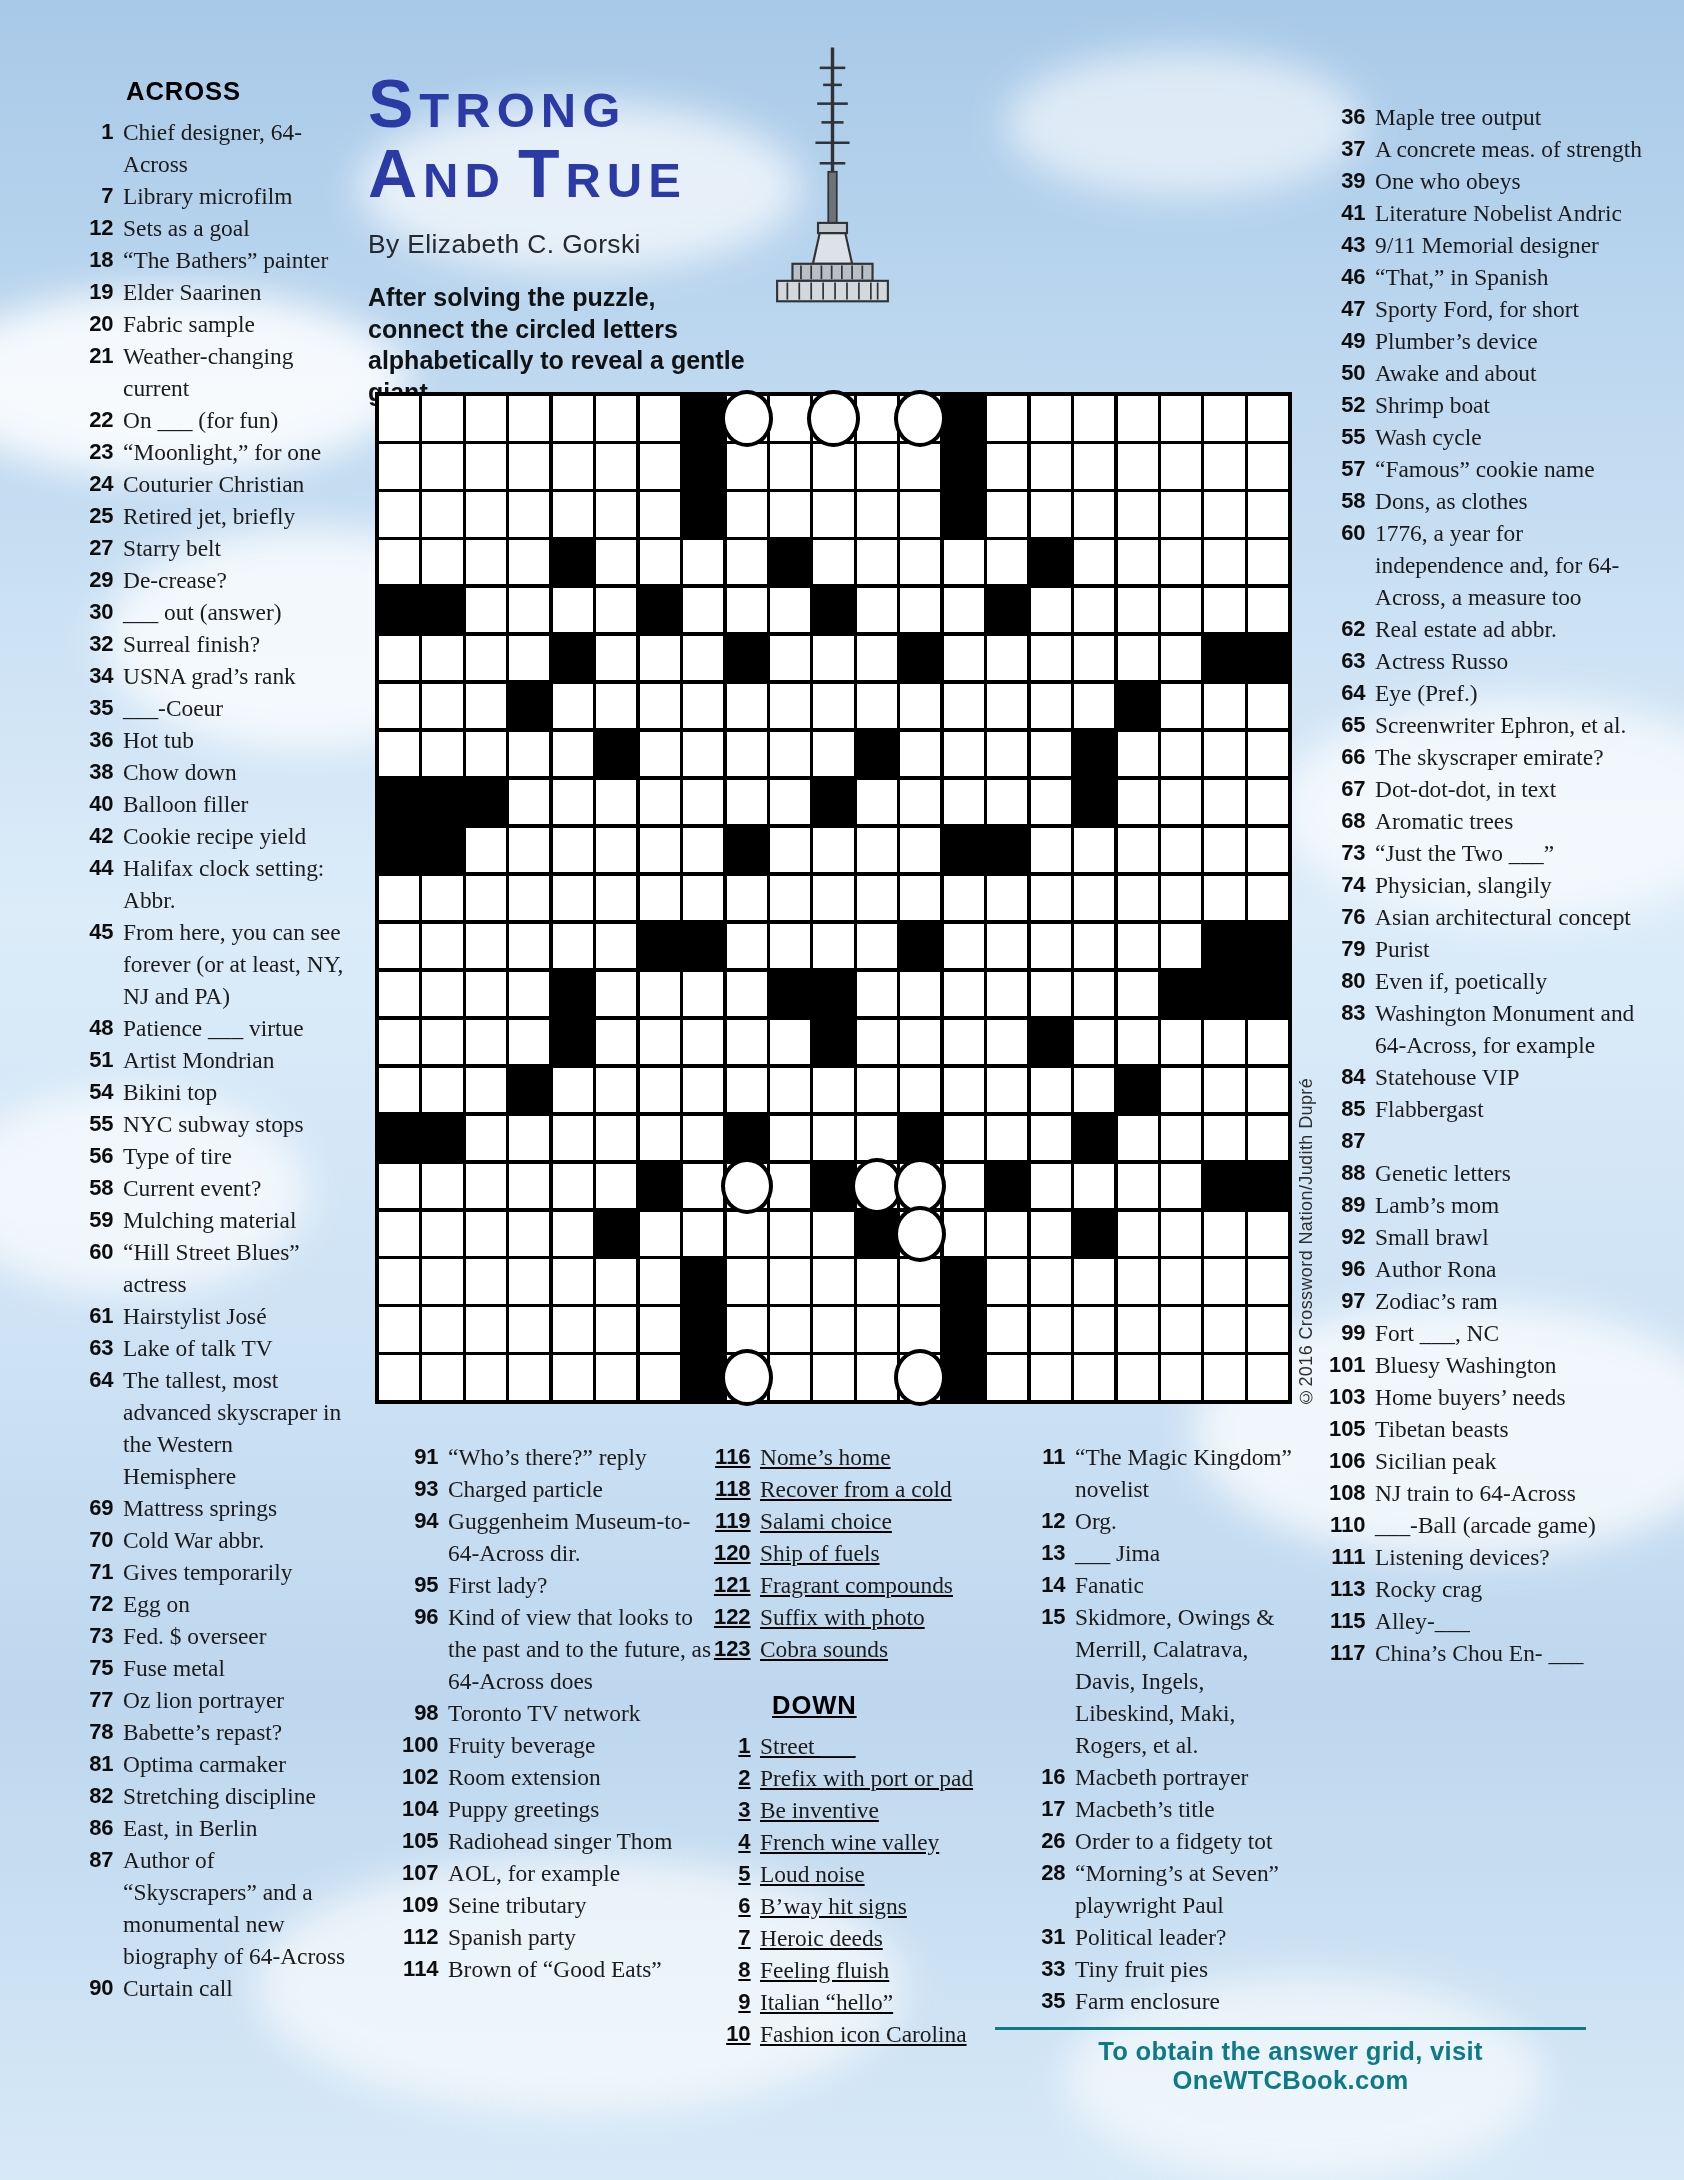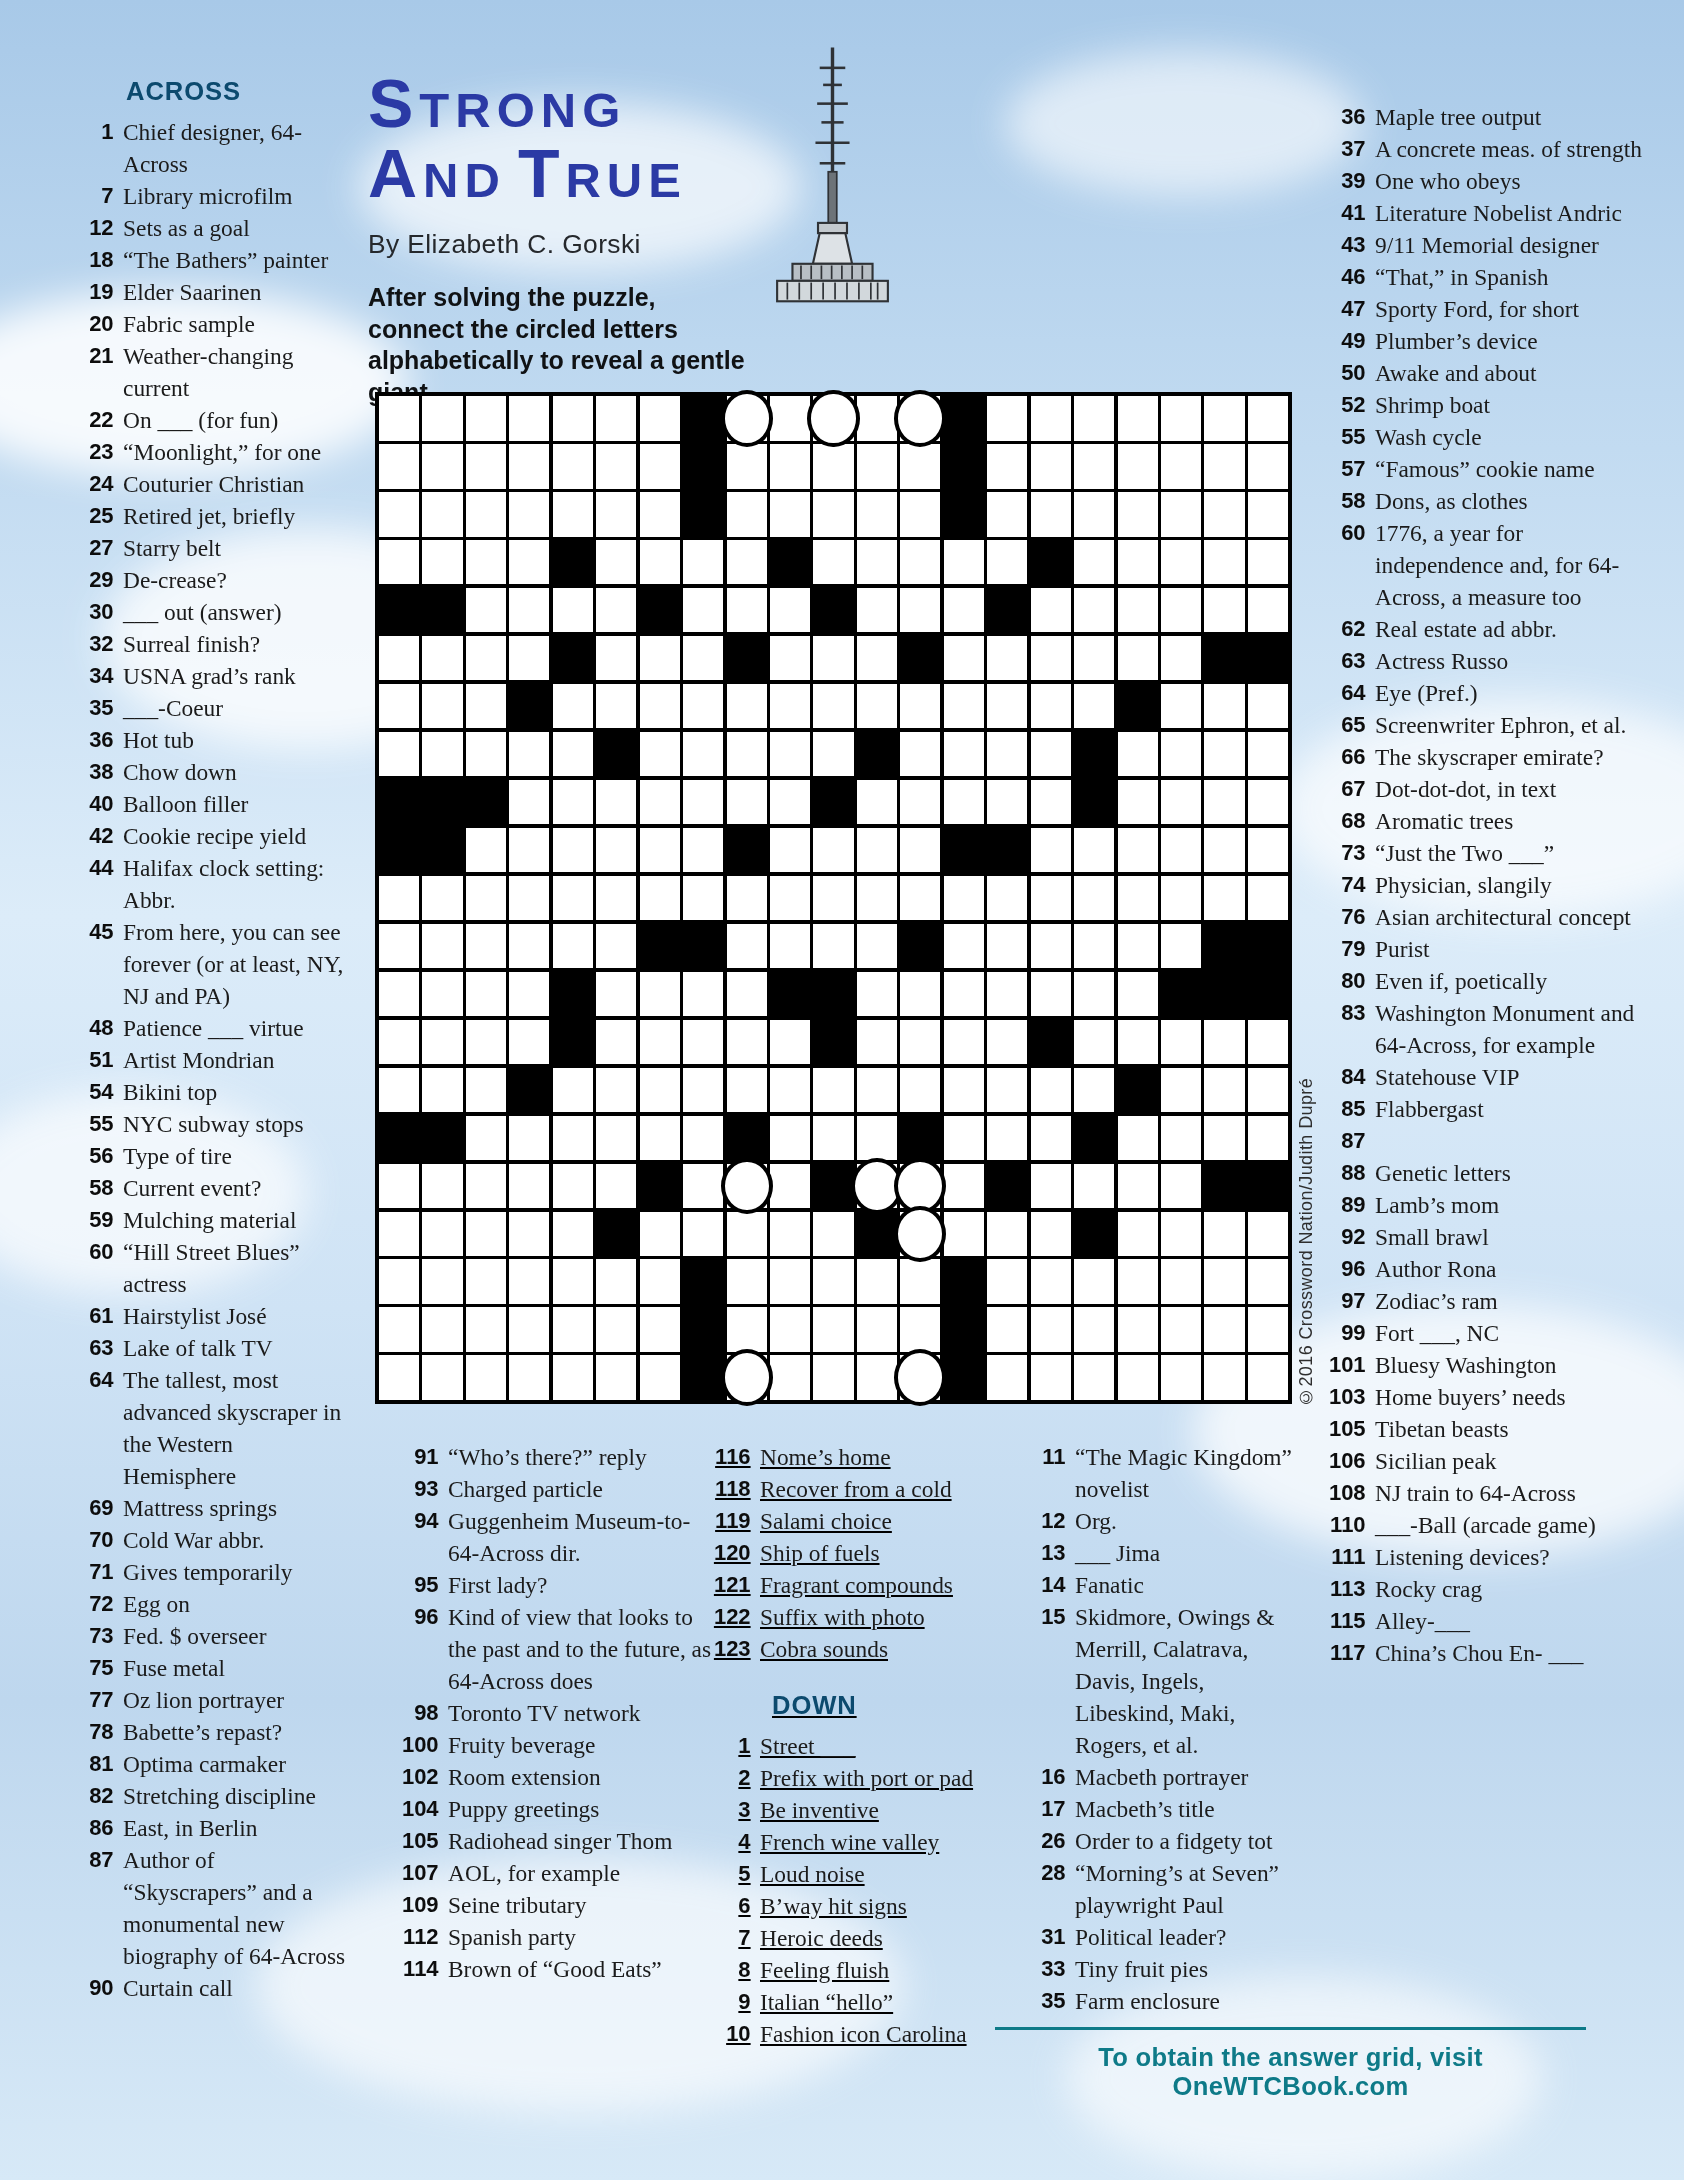--- a/index.html
+++ b/index.html
@@ -42,41 +42,41 @@
   }
   .cell { position:relative; background:#fff; }
   .cell.black { background:#000; }
   .cell .ring {
     position:absolute; inset:-6px; background:#fff; border:4.3px solid #000;
     border-radius:50%; z-index:2;
   }
 
   
   .clue-col { position:absolute; }
-  .clue-header { font-size:25.6px; font-weight:bold; color:#0c4a6e; letter-spacing:0.9px; margin-bottom:10.2px; }
+  .clue-header { font-size:25.6px; font-weight:bold; color:#000000; letter-spacing:0.9px; margin-bottom:10.2px; }
   .clue { display:flex; }
   .clue .n {
     flex:0 0 var(--numw); text-align:right; font-weight:bold;
     font-size:22px; line-height:32px; color:#0d0d0d; padding-right:9.4px;
   }
   .clue .t {
     flex:1; font-family:"Liberation Serif", serif; font-size:23.4px; line-height:32px; color:#1b1b1b;
   }
   #col-across-left  { left:51px;   top:77px;   width:300px; --numw:72px; }
   #col-across-left .clue-header { margin-left:75px; }
   #col-mid1 { left:376px;  top:1441px; width:342px; --numw:72px; }
   #col-mid2 { left:687px;  top:1441px; width:293px;text-decoration:underline; --numw:73px; }
   #col-mid3 { left:1005px; top:1441px; width:296px; --numw:70px; }
   #col-right { left:1310px; top:101px; width:334px; --numw:65px; }
   #down-header { margin:25.6px 0 10.2px 85px; }
 
   
   .footer {
     position:absolute; left:995px; top:2027px; width:591px;
-    border-top:3.4px solid #0e7a88; padding-top:13px;
+    border-top:3.4px solid #0e7a88; padding-top:7px;
     font-size:25.6px; font-weight:bold; color:#0e7a88; text-align:center; letter-spacing:0.3px;
   }
 
   
   .credit {
     position:absolute; left:1296px; top:1066px; height:341px;
     writing-mode:vertical-rl; transform:rotate(180deg);
     font-size:18px; color:#2e2e2e; letter-spacing:0.4px; white-space:nowrap;
   }
 </style>

